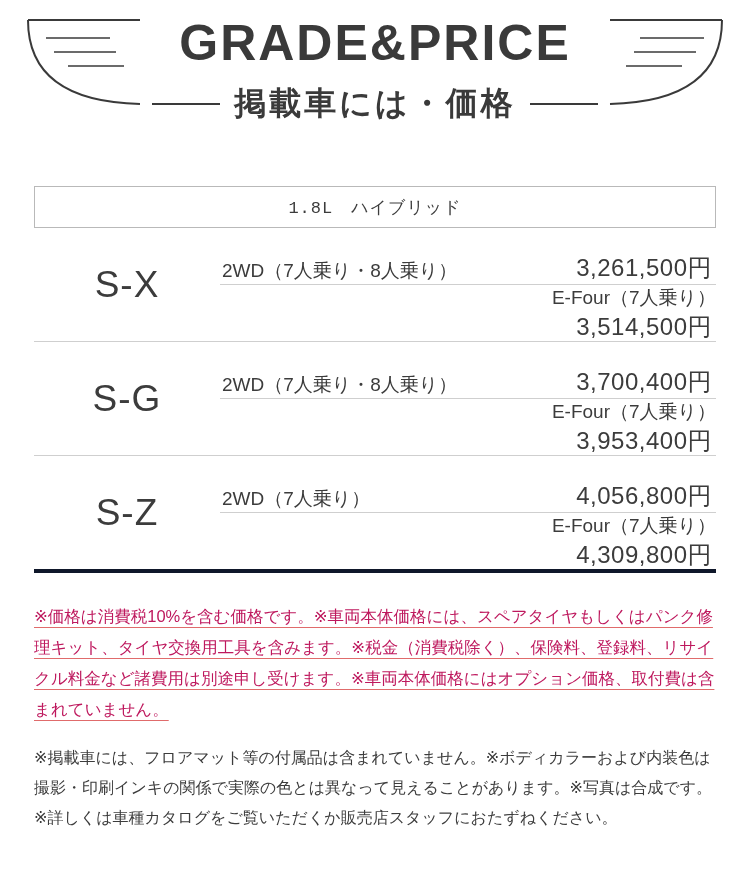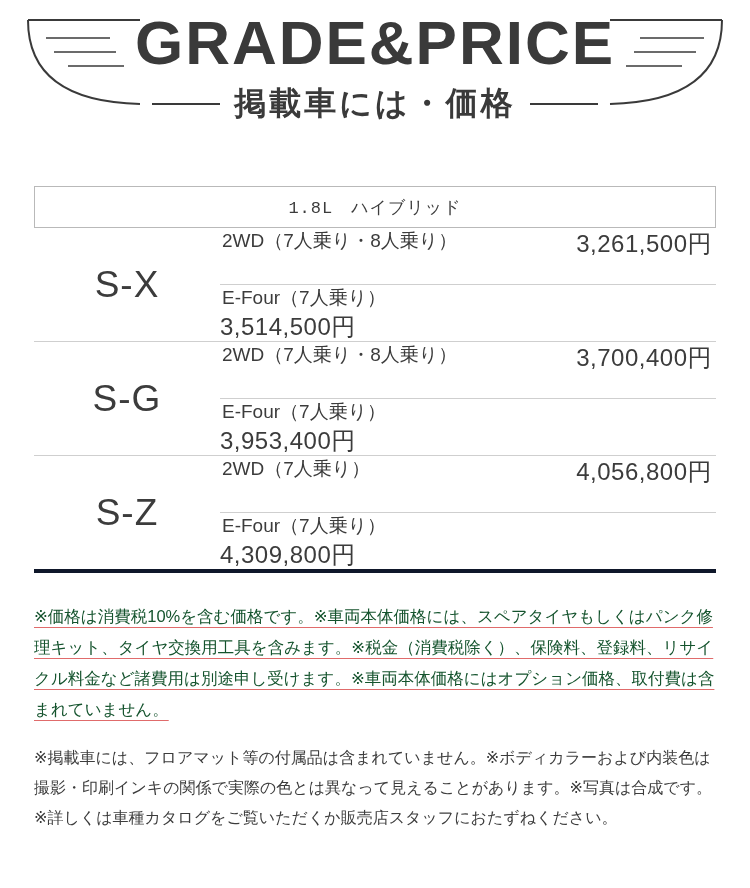--- a/index.html
+++ b/index.html
@@ -18,21 +18,21 @@
   
   .header {
     position: relative;
     width: 750px;
     height: 160px;
     padding-top: 10px;
     box-sizing: border-box;
   }
   .header-title {
     text-align: center;
-    font-size: 62px;
+    font-size: 50px;
     letter-spacing: 2px;
     font-weight: bold;
     color: #3a3a3a;
     line-height: 66px;
     font-family: "Liberation Sans", "DejaVu Sans", sans-serif;
   }
   .header-sub-wrap {
     display: flex;
     align-items: center;
     justify-content: center;
@@ -96,21 +96,21 @@
     font-size: 37px;
     letter-spacing: 1px;
     color: #3c3c3c;
     font-weight: 400;
   }
   .rows {
     flex: 1;
   }
   .price-row {
     display: flex;
-    align-items: flex-start;
+    align-items: flex-end;
     height: 56px;
     border-bottom: 1px solid #cfcfcf;
   }
   .price-row:last-child { border-bottom: none; flex-direction: column; }
   .drive {
     flex: 1;
     font-size: 19px;
     color: #3c3c3c;
     padding-left: 2px;
     letter-spacing: 0px;
@@ -125,21 +125,21 @@
   }
 
   
   .notes {
     width: 682px;
     margin: 28px auto 0 auto;
   }
   .notes-underline {
     font-size: 16.5px;
     line-height: 31px;
-    color: #14532d;
+    color: #be185d;
     text-decoration: underline;
     text-decoration-color: #e06b6b;
     text-underline-offset: 5px;
     text-decoration-thickness: 1px;
     letter-spacing: 0px;
   }
   .notes-plain {
     margin-top: 18px;
     font-size: 16px;
     line-height: 30px;

